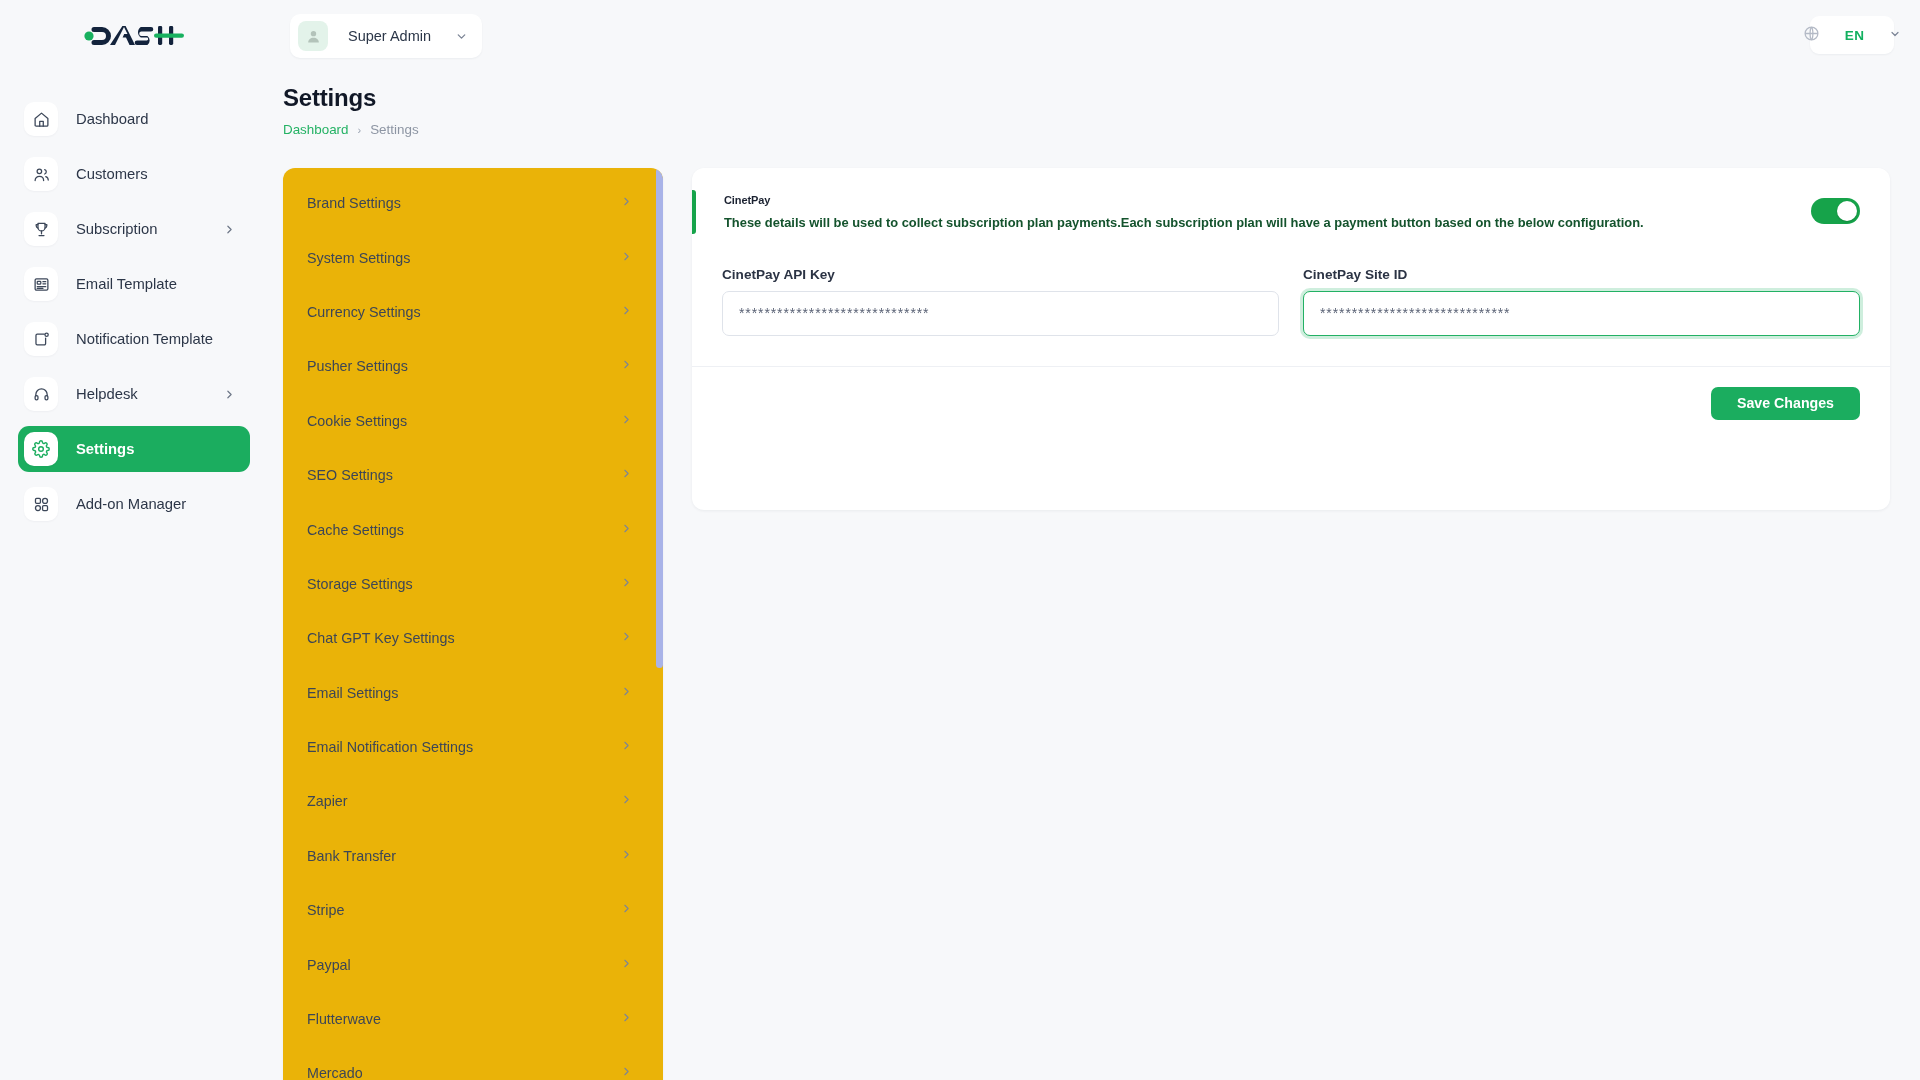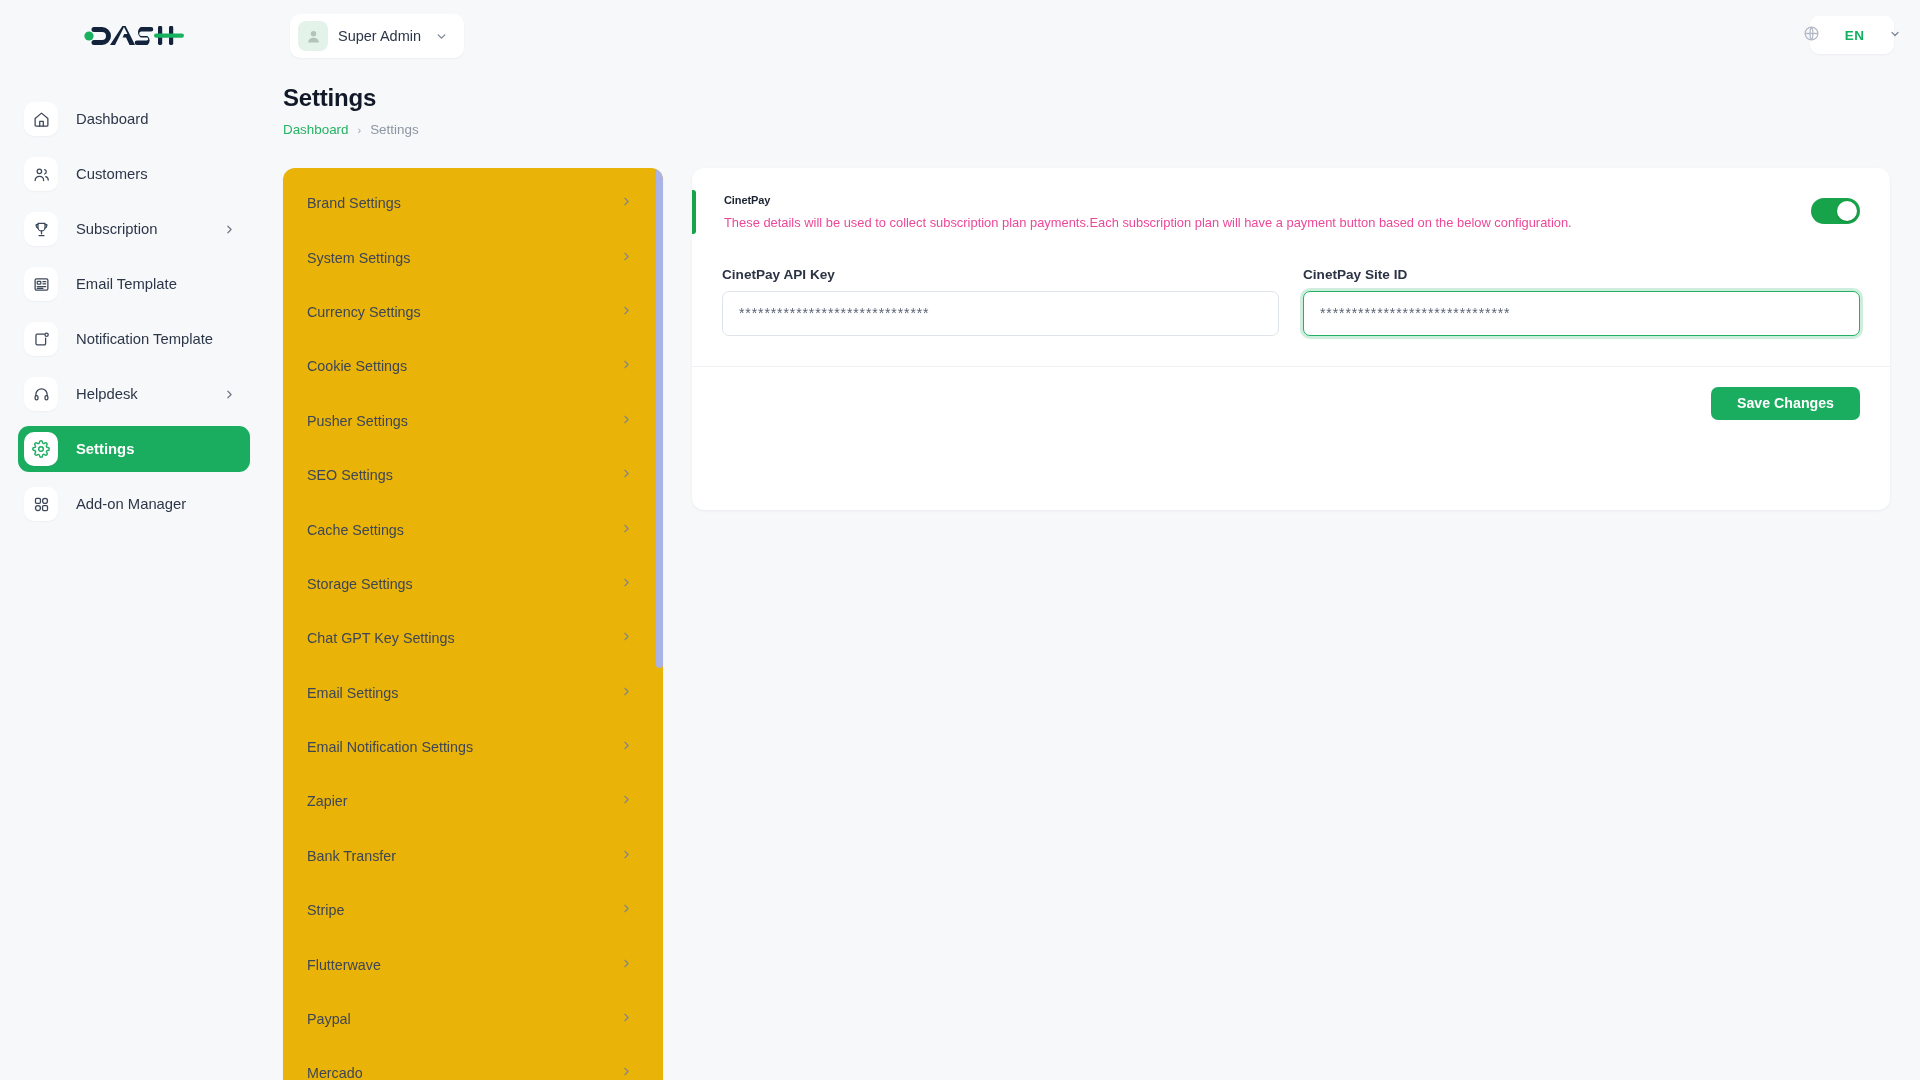--- a/index.html
+++ b/index.html
@@ -23,21 +23,21 @@
   }
   .logo { display: block; }
 
   .user-chip {
     margin-left: 22px;
     height: 44px; min-width: 174px;
     background: #ffffff;
     border-radius: 10px;
     display: flex; align-items: center;
     padding: 0 14px 0 8px;
-    gap: 10px;
+    gap: 20px;
     box-shadow: 0 1px 2px rgba(20,30,55,0.05);
   }
   .avatar {
     width: 30px; height: 30px; border-radius: 8px;
     background: #e3f3ea;
     display: flex; align-items: center; justify-content: center;
   }
   .user-name {
     font-size: 14.5px; color: #2b3648; font-weight: 400;
     white-space: nowrap;
@@ -131,21 +131,21 @@
     padding: 26px 30px 22px 30px;
     display: flex; align-items: flex-start;
   }
   .accent-bar {
     position: absolute; left: 0; top: 22px;
     width: 4px; height: 44px; background: #16a34a;
     border-radius: 0 3px 3px 0;
   }
   .card-head-text { flex: 1; padding-left: 2px; }
   .card-title { font-size: 11px; font-weight: 700; color: #1b2231; letter-spacing: -0.1px; }
-  .card-desc { margin-top: 8px; font-size: 12.9px; color: #ec4899; line-height: 1.45; }
+  .card-desc { margin-top: 8px; font-size: 12.9px; color: #14532d; line-height: 1.45; font-weight: bold; }
 
   .toggle {
     width: 49px; height: 26px; border-radius: 14px;
     background: #16a34a; position: relative; flex: 0 0 49px;
     margin-top: 4px;
   }
   .toggle .knob {
     position: absolute; top: 3px; right: 3px;
     width: 20px; height: 20px; border-radius: 50%;
     background: #ffffff;
@@ -355,32 +355,32 @@
             <polyline points="9 6 15 12 9 18"></polyline>
           </svg></span>
       </div>
       <div class="set-row">
         <span class="lbl">Currency Settings</span>
         <span><svg width="13" height="13" viewBox="0 0 24 24" fill="none" stroke="#7d8596" stroke-width="2.1" stroke-linecap="round" stroke-linejoin="round">
             <polyline points="9 6 15 12 9 18"></polyline>
           </svg></span>
       </div>
       <div class="set-row">
+        <span class="lbl">Pusher Settings</span>
+        <span><svg width="13" height="13" viewBox="0 0 24 24" fill="none" stroke="#7d8596" stroke-width="2.1" stroke-linecap="round" stroke-linejoin="round">
+            <polyline points="9 6 15 12 9 18"></polyline>
+          </svg></span>
+      </div>
+      <div class="set-row">
         <span class="lbl">Cookie Settings</span>
         <span><svg width="13" height="13" viewBox="0 0 24 24" fill="none" stroke="#7d8596" stroke-width="2.1" stroke-linecap="round" stroke-linejoin="round">
             <polyline points="9 6 15 12 9 18"></polyline>
           </svg></span>
       </div>
       <div class="set-row">
-        <span class="lbl">Pusher Settings</span>
-        <span><svg width="13" height="13" viewBox="0 0 24 24" fill="none" stroke="#7d8596" stroke-width="2.1" stroke-linecap="round" stroke-linejoin="round">
-            <polyline points="9 6 15 12 9 18"></polyline>
-          </svg></span>
-      </div>
-      <div class="set-row">
         <span class="lbl">SEO Settings</span>
         <span><svg width="13" height="13" viewBox="0 0 24 24" fill="none" stroke="#7d8596" stroke-width="2.1" stroke-linecap="round" stroke-linejoin="round">
             <polyline points="9 6 15 12 9 18"></polyline>
           </svg></span>
       </div>
       <div class="set-row">
         <span class="lbl">Cache Settings</span>
         <span><svg width="13" height="13" viewBox="0 0 24 24" fill="none" stroke="#7d8596" stroke-width="2.1" stroke-linecap="round" stroke-linejoin="round">
             <polyline points="9 6 15 12 9 18"></polyline>
           </svg></span>
@@ -421,27 +421,27 @@
             <polyline points="9 6 15 12 9 18"></polyline>
           </svg></span>
       </div>
       <div class="set-row">
         <span class="lbl">Stripe</span>
         <span><svg width="13" height="13" viewBox="0 0 24 24" fill="none" stroke="#7d8596" stroke-width="2.1" stroke-linecap="round" stroke-linejoin="round">
             <polyline points="9 6 15 12 9 18"></polyline>
           </svg></span>
       </div>
       <div class="set-row">
+        <span class="lbl">Paypal</span>
+        <span><svg width="13" height="13" viewBox="0 0 24 24" fill="none" stroke="#7d8596" stroke-width="2.1" stroke-linecap="round" stroke-linejoin="round">
+            <polyline points="9 6 15 12 9 18"></polyline>
+          </svg></span>
+      </div>
+      <div class="set-row">
         <span class="lbl">Flutterwave</span>
-        <span><svg width="13" height="13" viewBox="0 0 24 24" fill="none" stroke="#7d8596" stroke-width="2.1" stroke-linecap="round" stroke-linejoin="round">
-            <polyline points="9 6 15 12 9 18"></polyline>
-          </svg></span>
-      </div>
-      <div class="set-row">
-        <span class="lbl">Paypal</span>
         <span><svg width="13" height="13" viewBox="0 0 24 24" fill="none" stroke="#7d8596" stroke-width="2.1" stroke-linecap="round" stroke-linejoin="round">
             <polyline points="9 6 15 12 9 18"></polyline>
           </svg></span>
       </div>
       <div class="set-row">
         <span class="lbl">Mercado</span>
         <span><svg width="13" height="13" viewBox="0 0 24 24" fill="none" stroke="#7d8596" stroke-width="2.1" stroke-linecap="round" stroke-linejoin="round">
             <polyline points="9 6 15 12 9 18"></polyline>
           </svg></span>
       </div>

